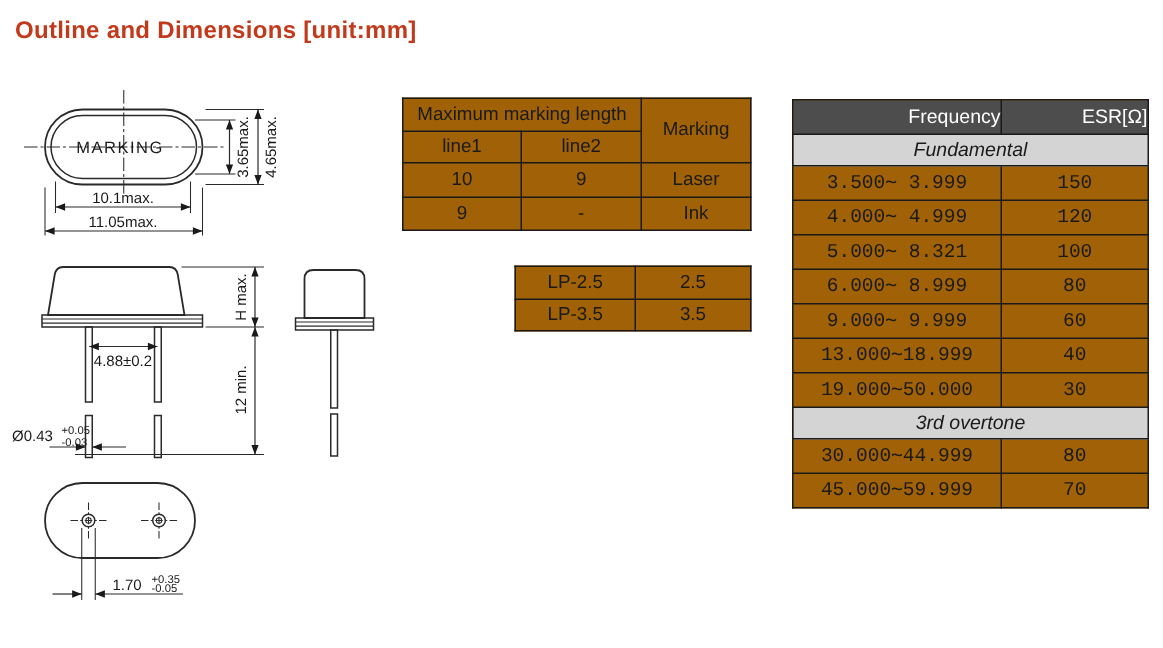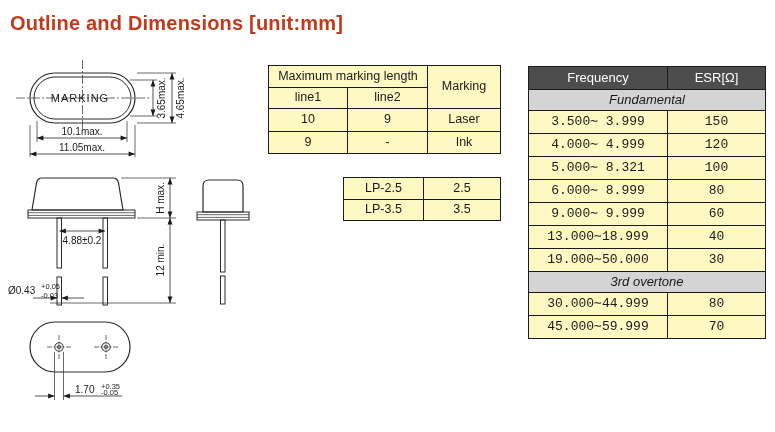--- a/index.html
+++ b/index.html
@@ -4,35 +4,35 @@
 <style>
   html,body{margin:0;padding:0;}
   body{
     width:775px;height:432px;position:relative;overflow:hidden;
     background:#ffffff;
     font-family:"Liberation Sans","DejaVu Sans",sans-serif;
     color:#1a1a1a;
   }
   .title{
     position:absolute;left:10px;top:12px;
-    font-size:20px;font-weight:bold;color:#c23a1b;
+    font-size:16px;font-weight:bold;color:#c23a1b;
     letter-spacing:0.2px;
   }
   
   table{border-collapse:collapse;position:absolute;table-layout:fixed;
-        font-size:12.5px;color:#1a1a1a;background:#fef9c3;}
+        font-size:12.5px;color:#1a1a1a;background:#a16207;}
   td,th{border:1px solid #1a1a1a;text-align:center;vertical-align:middle;
         padding:0;font-weight:normal;line-height:1.1;}
   .mk-table{left:268px;top:65px;}
   .mk-table col.c1{width:79px}.mk-table col.c2{width:80px}.mk-table col.c3{width:73px}
   .hold-table{left:343px;top:177px;}
   .hold-table col.c1{width:80px}.hold-table col.c2{width:77px}
   .esr-table{left:528px;top:66px;font-size:13px;}
   .esr-table col.c1{width:139px}.esr-table col.c2{width:98px}
-  .esr-table .hdr td{background:#4d4d4d;color:#ffffff;height:22px;}
+  .esr-table .hdr td{background:#4d4d4d;color:#ffffff;height:22px;text-align:right;}
   .esr-table .section td{background:#d4d4d4;height:20px;font-style:italic;}
   .esr-table .data td{height:22px;font-family:Liberation Mono, monospace;}
   .r22{height:22px}.r21{height:21px}.r23{height:23px}
   
   svg{position:absolute;left:0;top:52px;}
   .shape{fill:none;stroke:#2a2a2a;stroke-width:1.2;}
   .shape2{fill:none;stroke:#2a2a2a;stroke-width:1;}
   .ext{fill:none;stroke:#2a2a2a;stroke-width:0.7;}
   .dim{fill:none;stroke:#2a2a2a;stroke-width:0.8;}
   .cl{fill:none;stroke:#2a2a2a;stroke-width:0.7;stroke-dasharray:9 2 2 2;}

